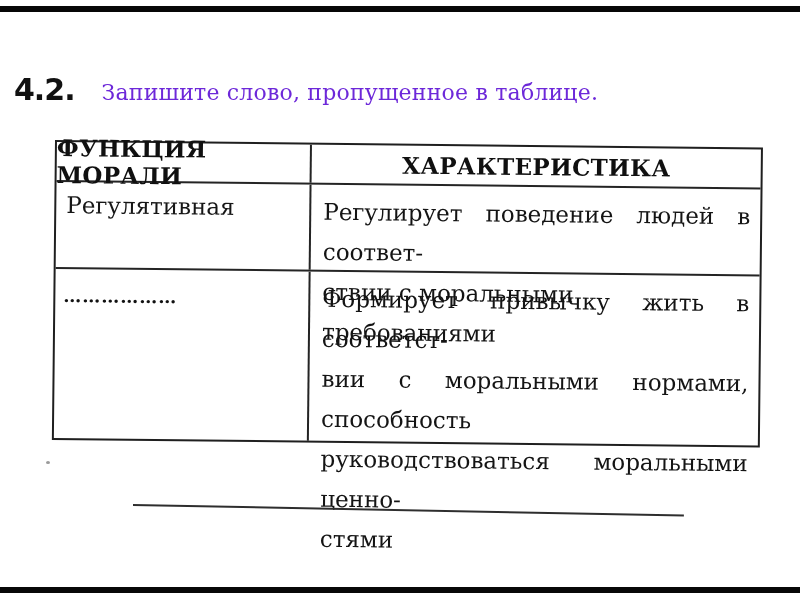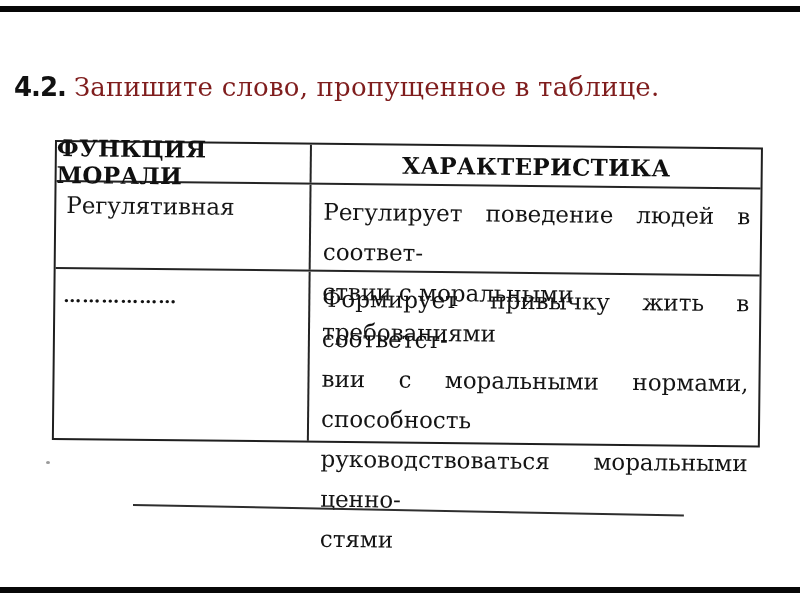--- a/index.html
+++ b/index.html
@@ -31,29 +31,29 @@
     position: absolute;
     left: 14px;
     top: 72px;
     display: flex;
     align-items: baseline;
     white-space: nowrap;
   }
   .task-number {
     font-family: "DejaVu Sans", "Liberation Sans", sans-serif;
     font-weight: 700;
-    font-size: 26px;
+    font-size: 30px;
     letter-spacing: -1px;
     color: #111111;
   }
   .task-prompt {
-    margin-left: 8px;
-    font-size: 26px;
+    margin-left: 27px;
+    font-size: 22px;
     font-weight: 500;
-    color: #7f1d1d;
+    color: #6d28d9;
     letter-spacing: 0.2px;
   }
 
   
   .exam-table {
     position: absolute;
     left: 55px;
     top: 140px;
     width: 708px;
     border: 2px solid #1f1f1f;

